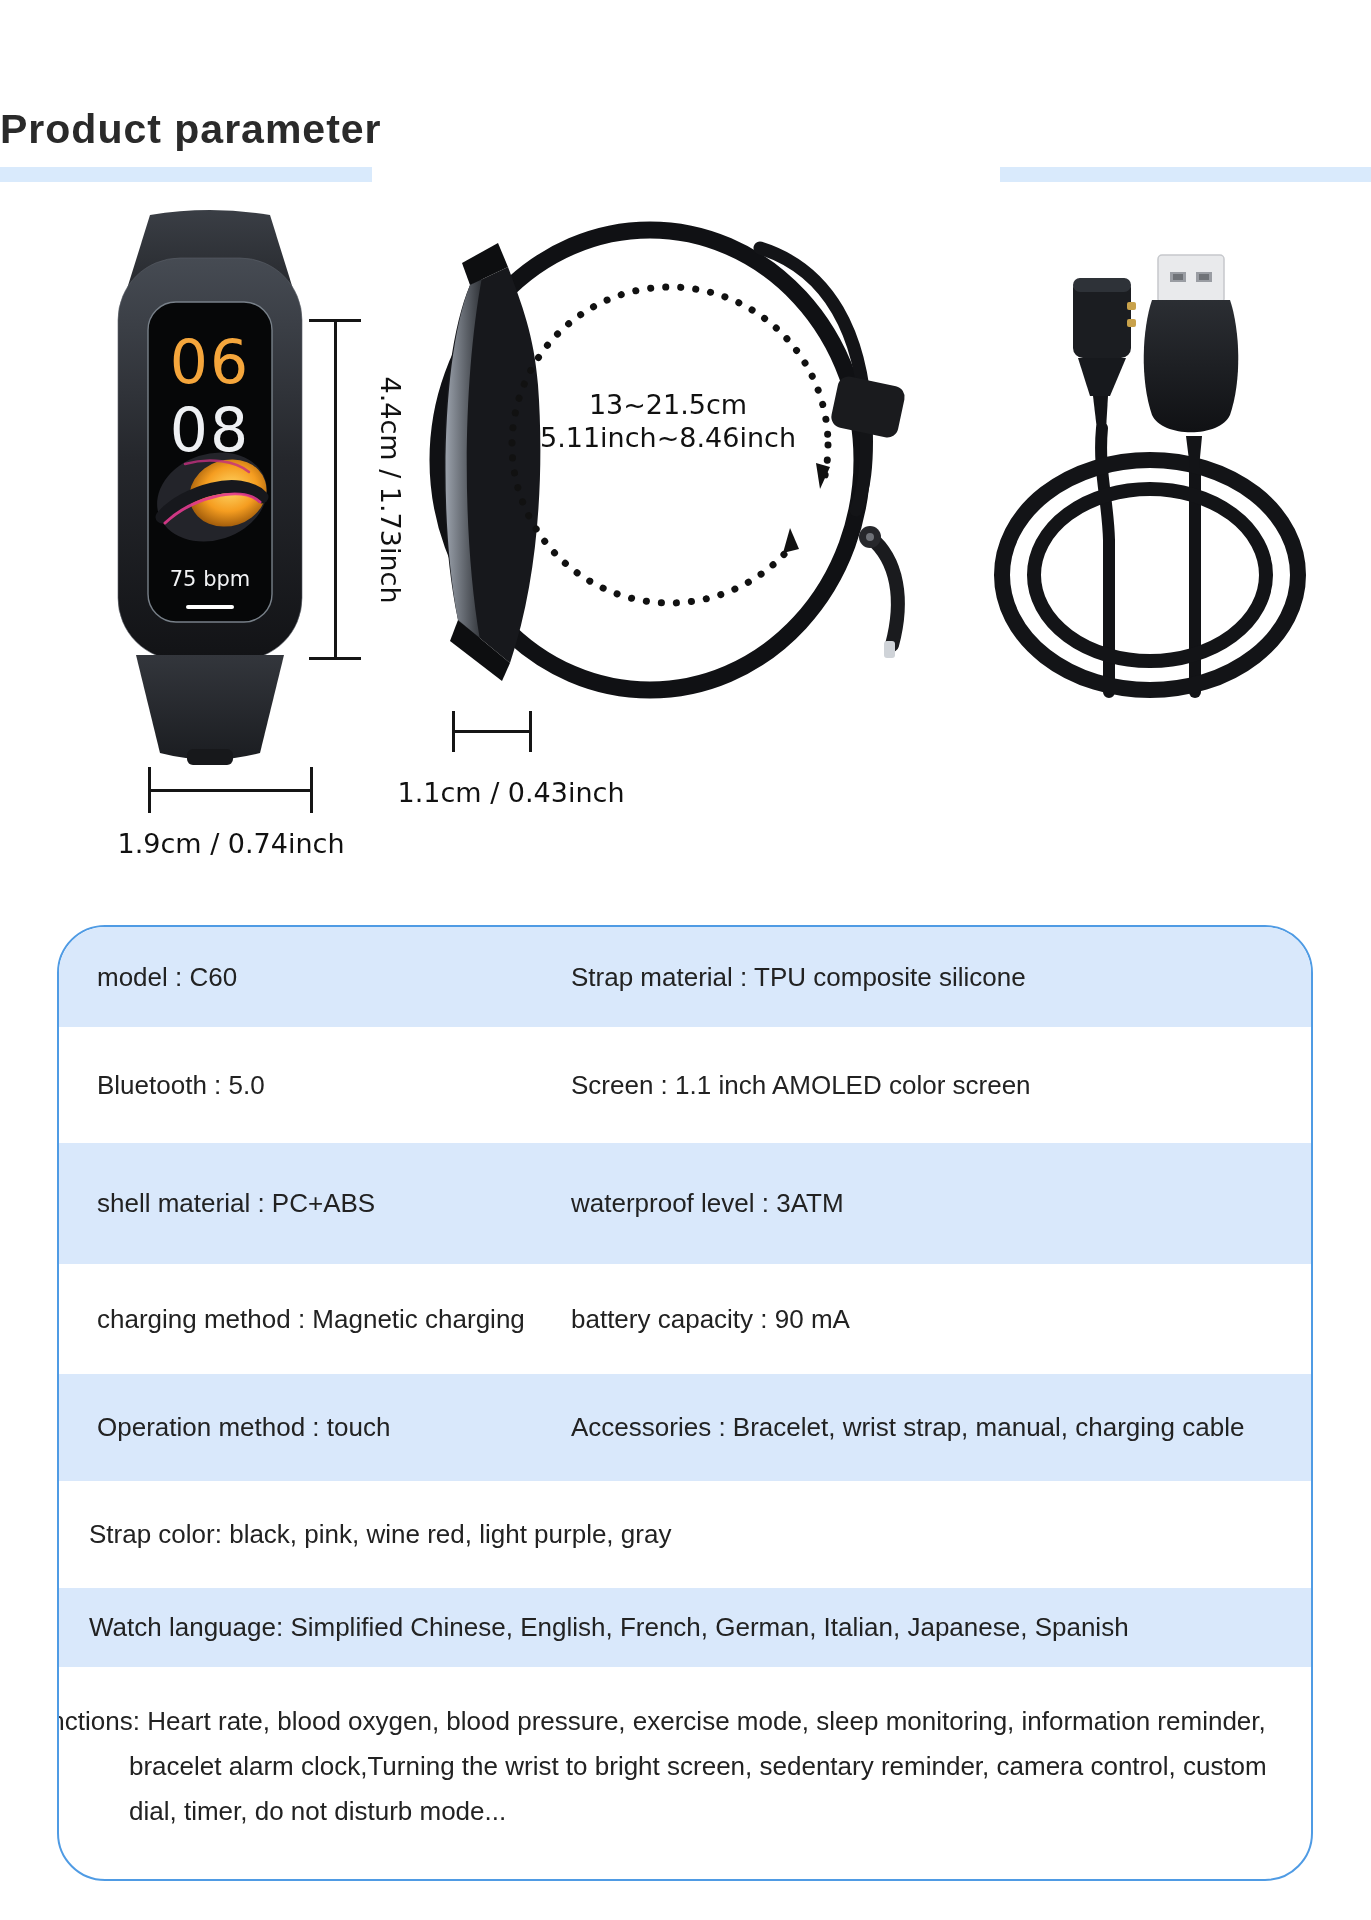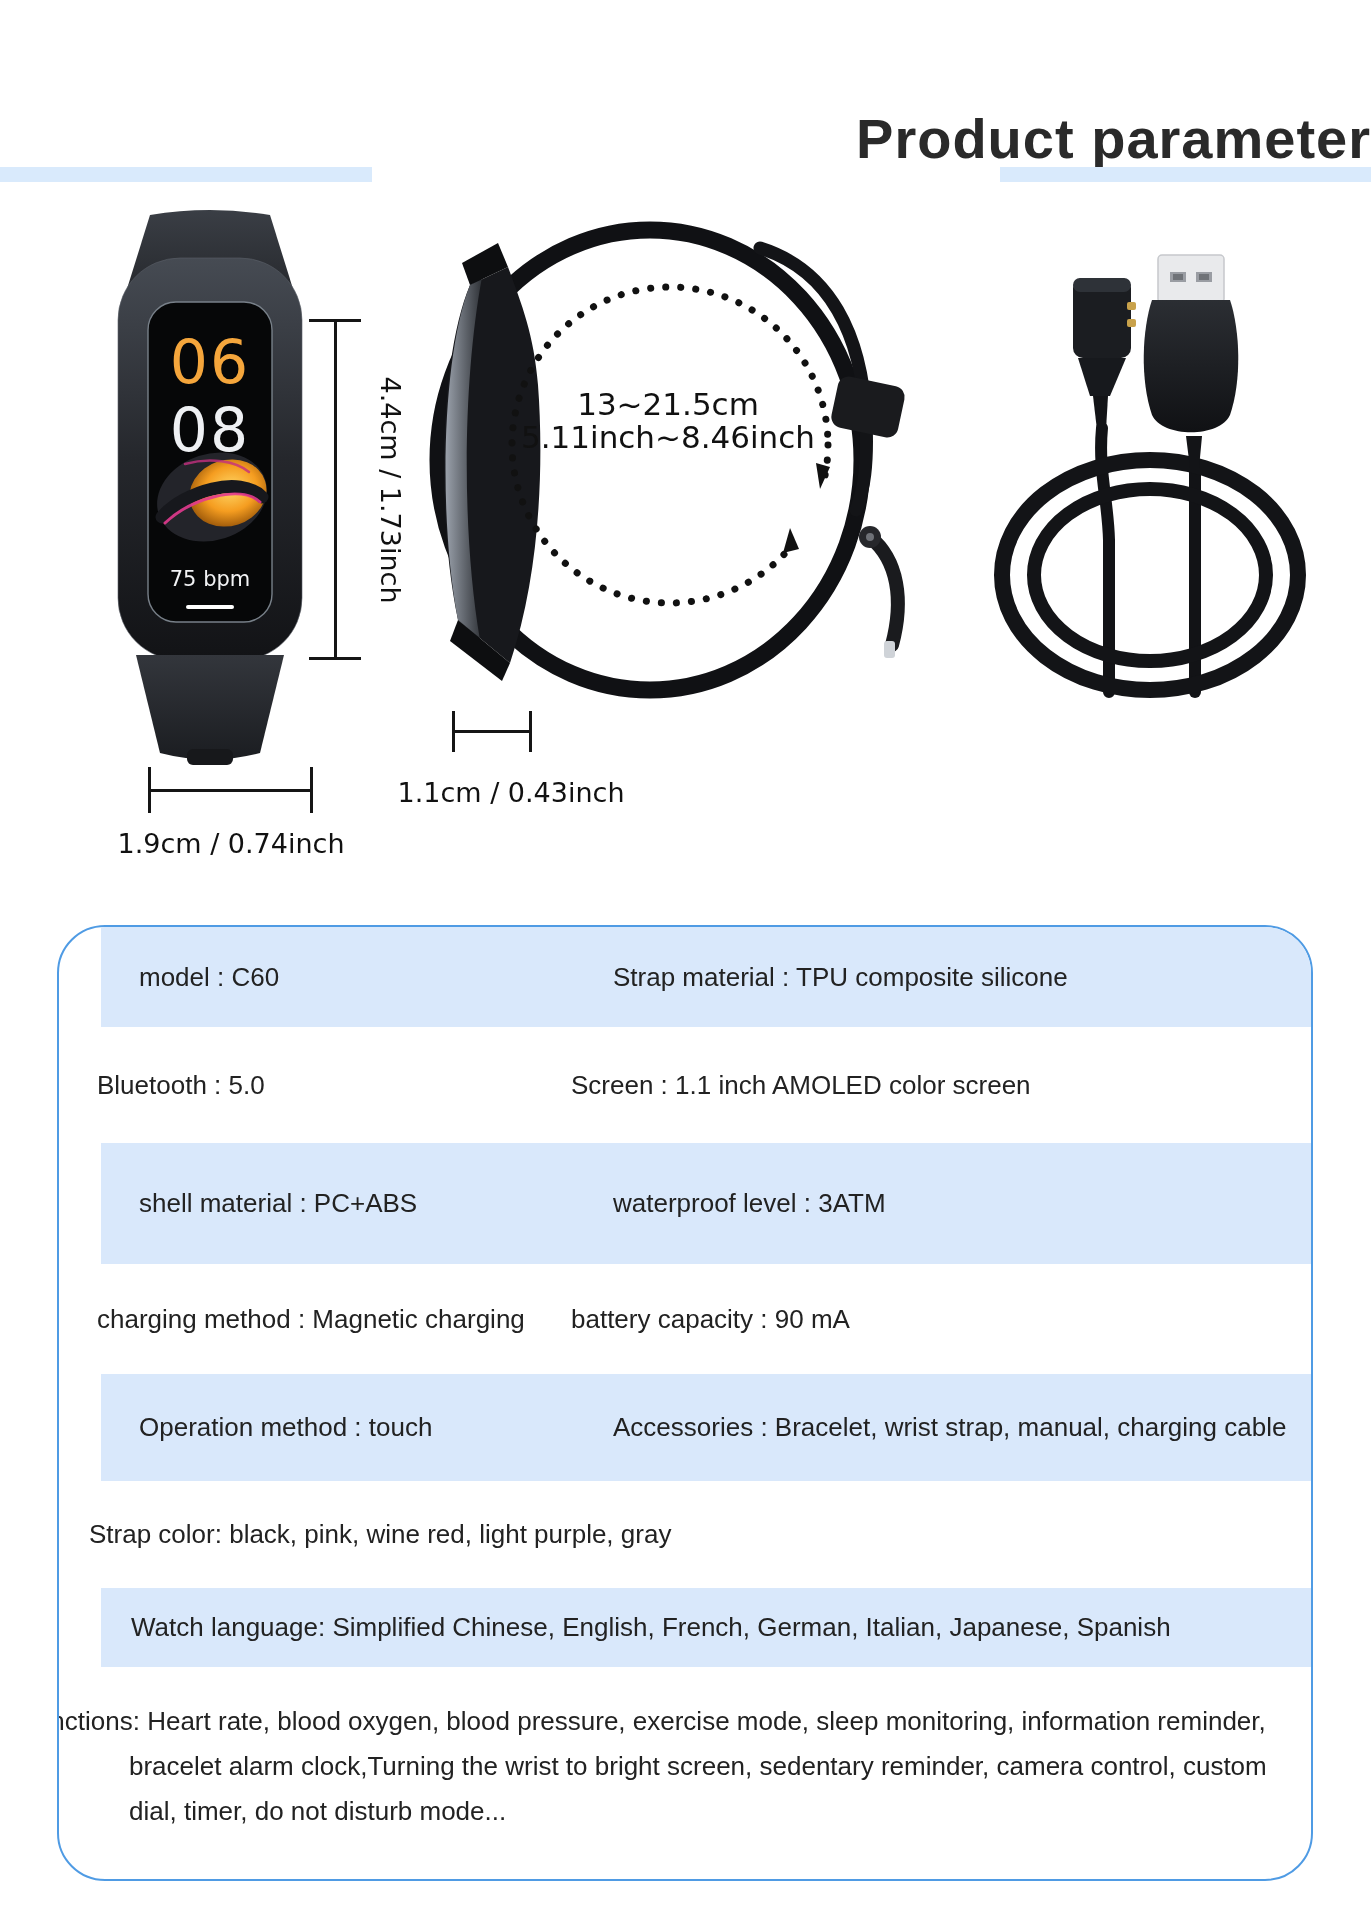--- a/index.html
+++ b/index.html
@@ -1,21 +1,21 @@
 <!DOCTYPE html>
 <html><head>
 <meta charset="utf-8">
 <style>
   html,body{margin:0;padding:0;background:#ffffff;}
   .page{position:relative;width:1371px;height:1920px;background:#ffffff;overflow:hidden;
         font-family:"Liberation Sans",sans-serif;color:#1f1f1f;}
 
   
-  .title{position:absolute;left:0;right:0;top:106px;text-align:right;
-         font-size:56px;font-weight:700;letter-spacing:1px;color:#2a2a2a;margin:0;}
+  .title{position:absolute;left:0;right:0;top:106px;text-align:left;
+         font-size:41px;font-weight:700;letter-spacing:1px;color:#2a2a2a;margin:0;}
   .title-bar{position:absolute;top:167px;height:15px;background:#d9eafc;}
   .title-bar.left{left:0;width:372px;}
   .title-bar.right{left:1000px;width:371px;}
 
   
   .svg-abs{position:absolute;}
 
   
   .vline{position:absolute;left:309px;top:319px;width:52px;height:341px;}
   .vline::before,.vline::after{content:"";position:absolute;left:0;right:0;height:3px;background:#151515;}
@@ -32,28 +32,28 @@
   .hline.width-line{left:148px;top:767px;width:165px;height:46px;}
   .hline.thick-line{left:452px;top:711px;width:80px;height:41px;}
 
   .dim-label{position:absolute;font-family:"DejaVu Sans",sans-serif;font-size:27px;color:#111;
              white-space:nowrap;transform:translate(-50%,-50%);}
   .dim-label.height{left:390px;top:490px;transform:translate(-50%,-50%) rotate(90deg);}
   .dim-label.width{left:231px;top:843px;}
   .dim-label.thick{left:511px;top:792px;}
 
   .circum{position:absolute;left:668px;top:421px;transform:translate(-50%,-50%);
-          text-align:center;font-family:"DejaVu Sans",sans-serif;font-size:31px;color:#111;
+          text-align:center;font-family:"DejaVu Sans",sans-serif;font-size:27px;color:#111;
           line-height:33px;white-space:nowrap;}
 
   
   .spec-table{position:absolute;left:57px;top:925px;width:1256px;height:956px;box-sizing:border-box;
               border:2px solid #4f9be4;border-radius:48px;overflow:hidden;background:#ffffff;}
   .row{position:relative;display:flex;align-items:center;font-size:26px;color:#222;}
-  .row.blue{background:#d9e8fb;margin-left:42px;}
+  .row.blue{background:#d9e8fb;}
   .cell-left{width:512px;padding-left:38px;box-sizing:border-box;}
   .cell-right{flex:1;}
   .row.full{padding-left:30px;}
   .row.functions{display:flex;align-items:center;}
   .row.functions .fn-text{padding-left:70px;text-indent:-109px;padding-right:16px;
                           line-height:45px;box-sizing:border-box;width:100%;}
 </style>
 </head>
 <body>
 

